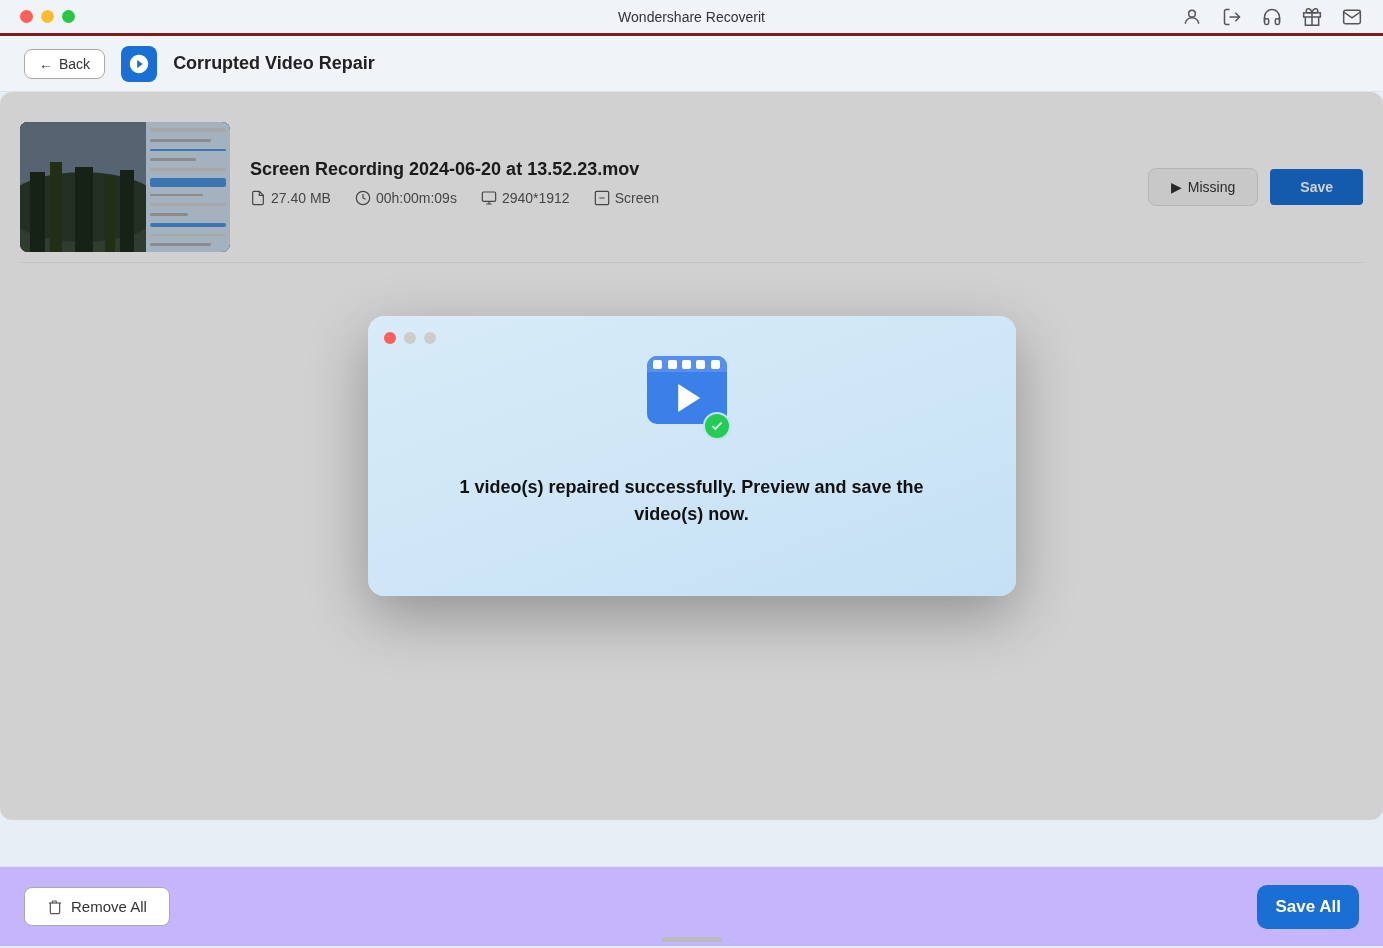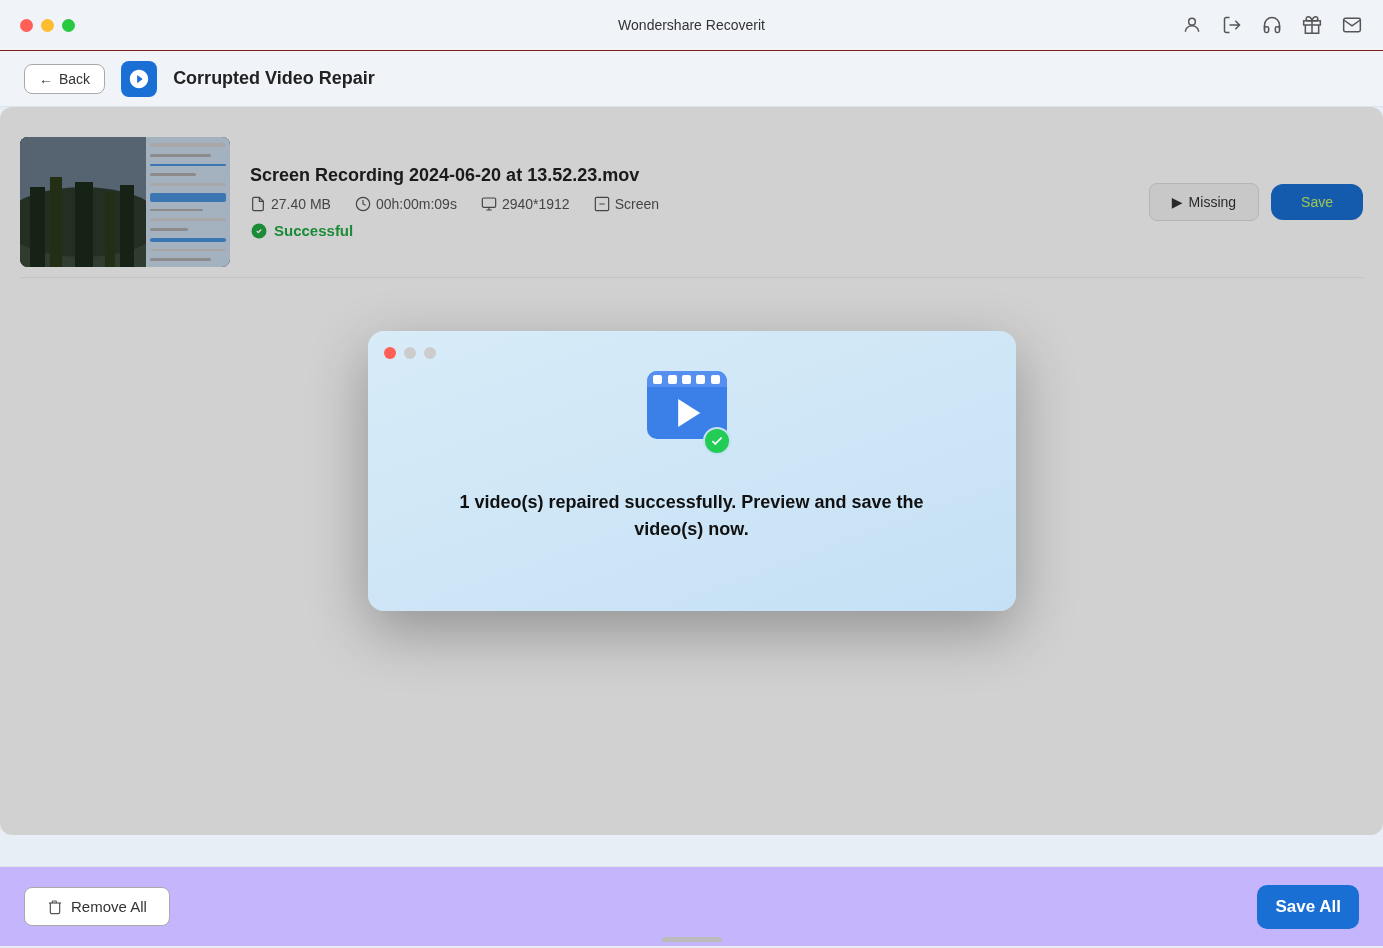--- a/index.html
+++ b/index.html
@@ -8,26 +8,26 @@
       background: #e8eef5;
       width: 1383px;
       height: 948px;
       overflow: hidden;
       position: relative;
     }
 
     
     .titlebar {
       background: #f0f4f8;
-      height: 51px;
+      height: 36px;
       display: flex;
       align-items: center;
       justify-content: space-between;
       padding: 0 20px;
-      border-bottom: 1px solid #7f1d1d;
+      border-bottom: 3px solid #7f1d1d;
       position: relative;
     }
     .titlebar-traffic {
       display: flex;
       gap: 8px;
       align-items: center;
     }
     .traffic-dot {
       width: 13px;
       height: 13px;
@@ -190,26 +190,26 @@
       cursor: pointer;
       font-size: 14px;
       color: #333;
       display: flex;
       align-items: center;
       gap: 6px;
     }
     .btn-save {
       padding: 10px 30px;
       border: none;
-      border-radius: 12px;
+      border-radius: 4px;
       background: #1a6fd4;
       cursor: pointer;
       font-size: 14px;
-      color: #bef264;
-      font-weight: 400;
+      color: #ffffff;
+      font-weight: 700;
     }
 
     
     .bottom-bar {
       position: fixed;
       bottom: 2px;
       left: 0;
       right: 0;
       height: 80px;
       background: #c4b5fd;
@@ -431,27 +431,20 @@
           <span>2940*1912</span>
         </div>
         <div class="file-meta-item">
           <svg width="16" height="16" viewBox="0 0 24 24" fill="none" stroke="#555" stroke-width="1.8">
             <rect x="2" y="2" width="20" height="20" rx="2"></rect>
               <line x1="8" y1="12" x2="16" y2="12"></line>
           </svg>
           <span>Screen</span>
         </div>
       </div>
-      <div class="status-success">
-        <svg width="18" height="18" viewBox="0 0 24 24" fill="none">
-          <circle cx="12" cy="12" r="10" fill="#22aa44"></circle>
-          <polyline points="9 12 11 14 15 10" stroke="white" stroke-width="2" fill="none"></polyline>
-        </svg>
-        <span>Successful</span>
-      </div>
     </div>
 
     <div class="file-actions">
       <button class="btn-preview">
         <span>▶</span>
         <span>Missing</span>
       </button>
       <button class="btn-save">
         <span>Save</span>
       </button>

